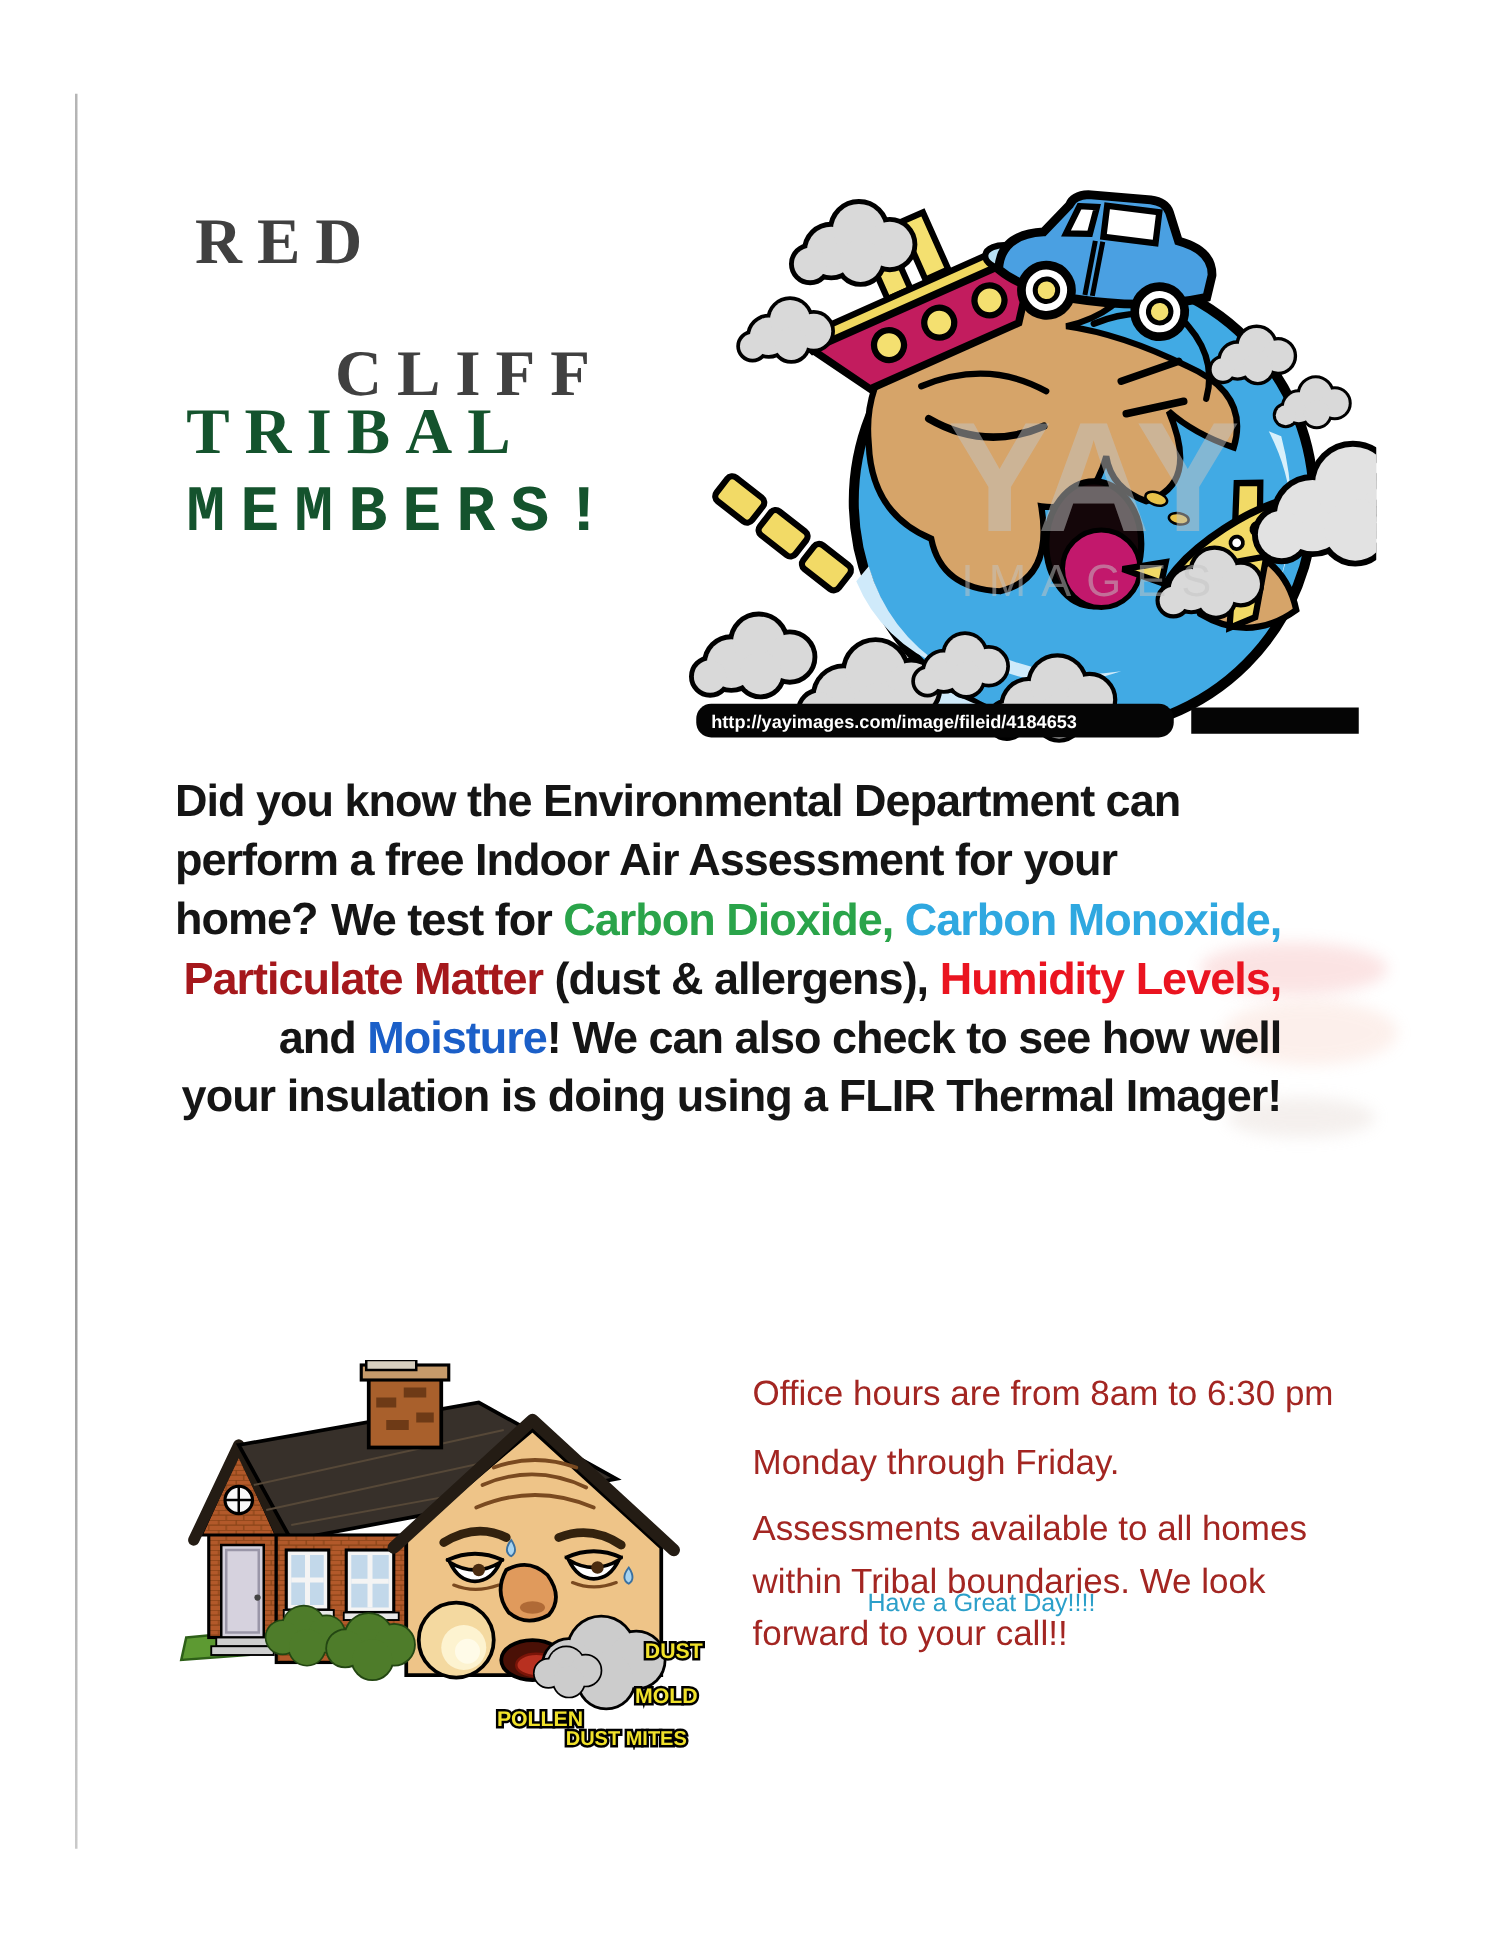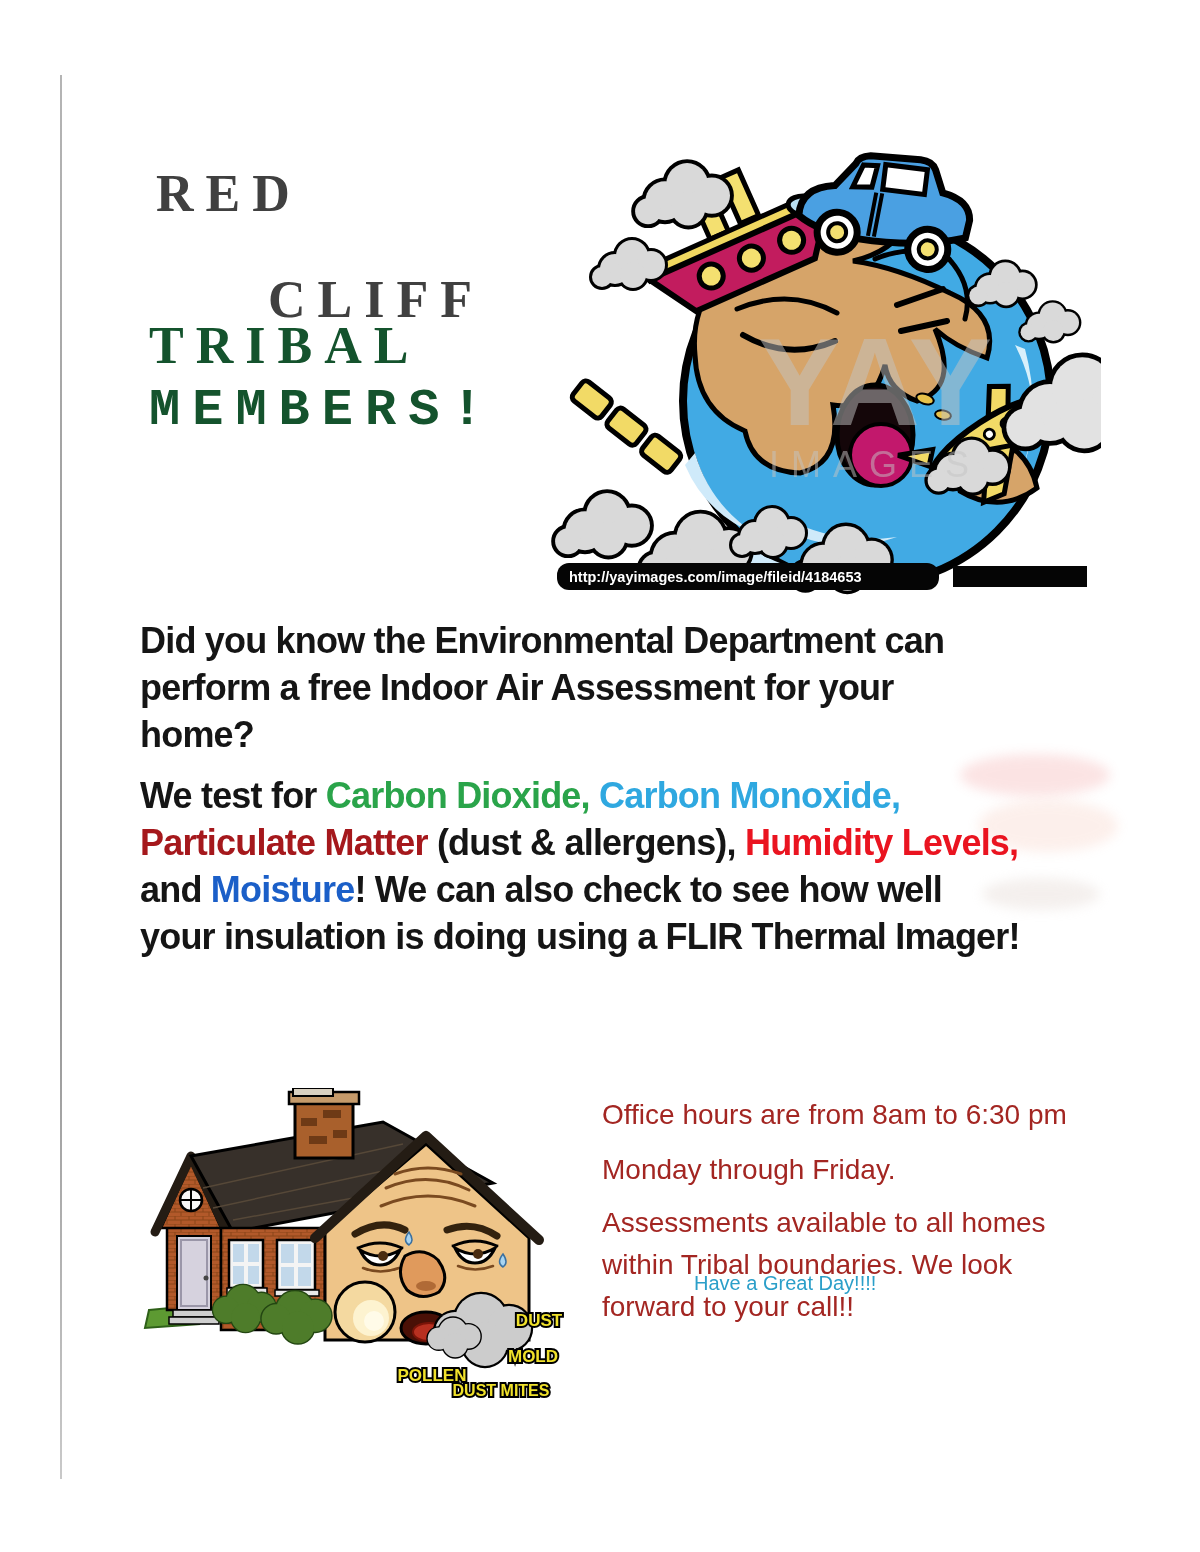--- a/index.html
+++ b/index.html
@@ -13,21 +13,21 @@
   .t-red{color:#404040;}
   .t-blue{color:#14532d;}
   #t1{left:156px;top:168px;}
   #t2{left:268px;top:240px;margin-top:34px;}
   #t3{left:149px;top:320px;}
   #t4{left:149px;top:385px;font-family:Liberation Mono, monospace;}
   
   .body-par{position:absolute;left:140px;font-weight:bold;color:#151515;
             font-size:36px;line-height:47px;letter-spacing:-0.8px;}
   #p1{top:617px;width:870px;}
-  #p2{top:772px;width:885px;}
+  #p2{top:712px;width:885px;text-align:right;}
   #p3{top:958px;width:935px;}
   
   .office-line{position:absolute;left:602px;color:#a32622;font-size:28px;line-height:42px;}
   #o1{top:1094px;}
   #o2{top:1149px;}
   #o3{top:1202px;width:455px;}
   #closing{position:absolute;left:694px;top:1272px;color:#2b9fc9;font-size:20px;}
   
   .earth-fig{position:absolute;left:545px;top:133px;width:556px;height:462px;}
   .house-fig{position:absolute;left:143px;top:1088px;width:438px;height:312px;}

